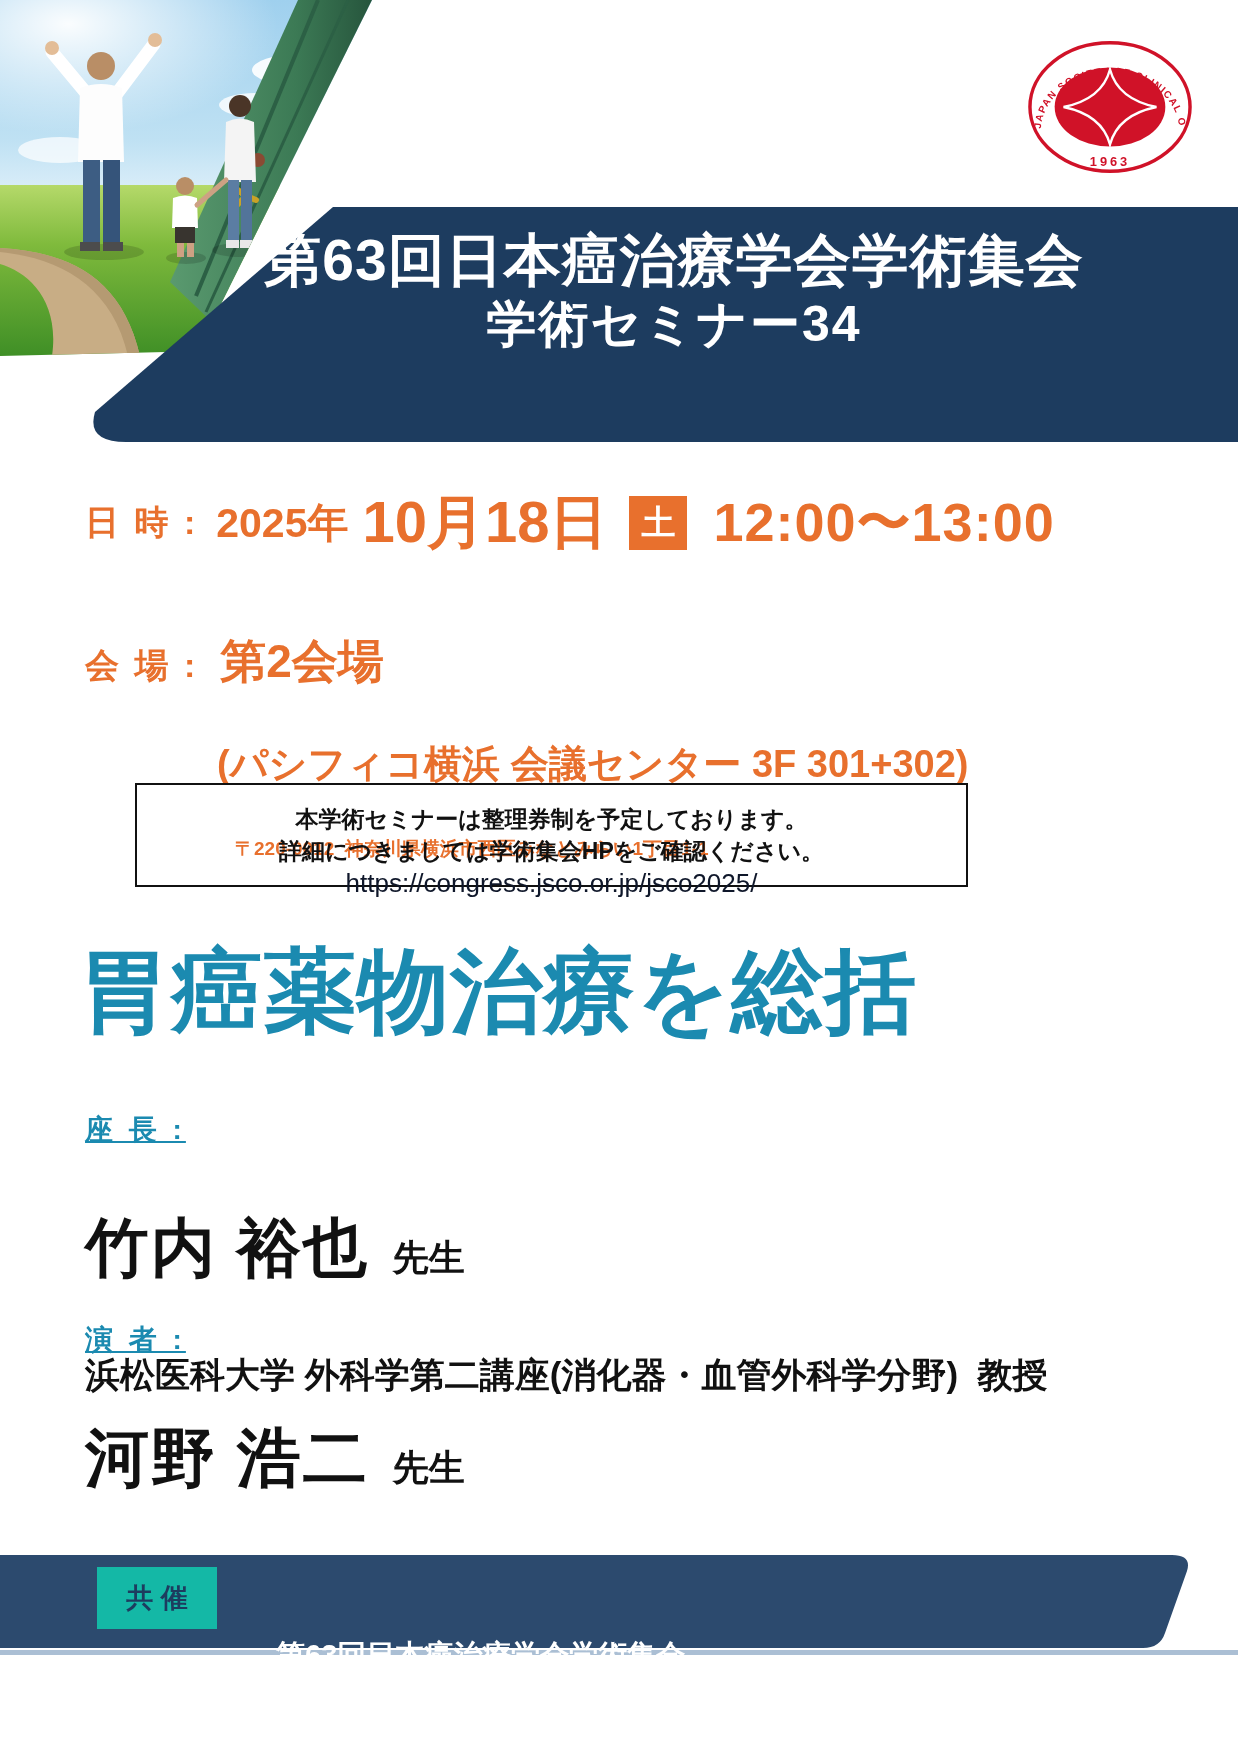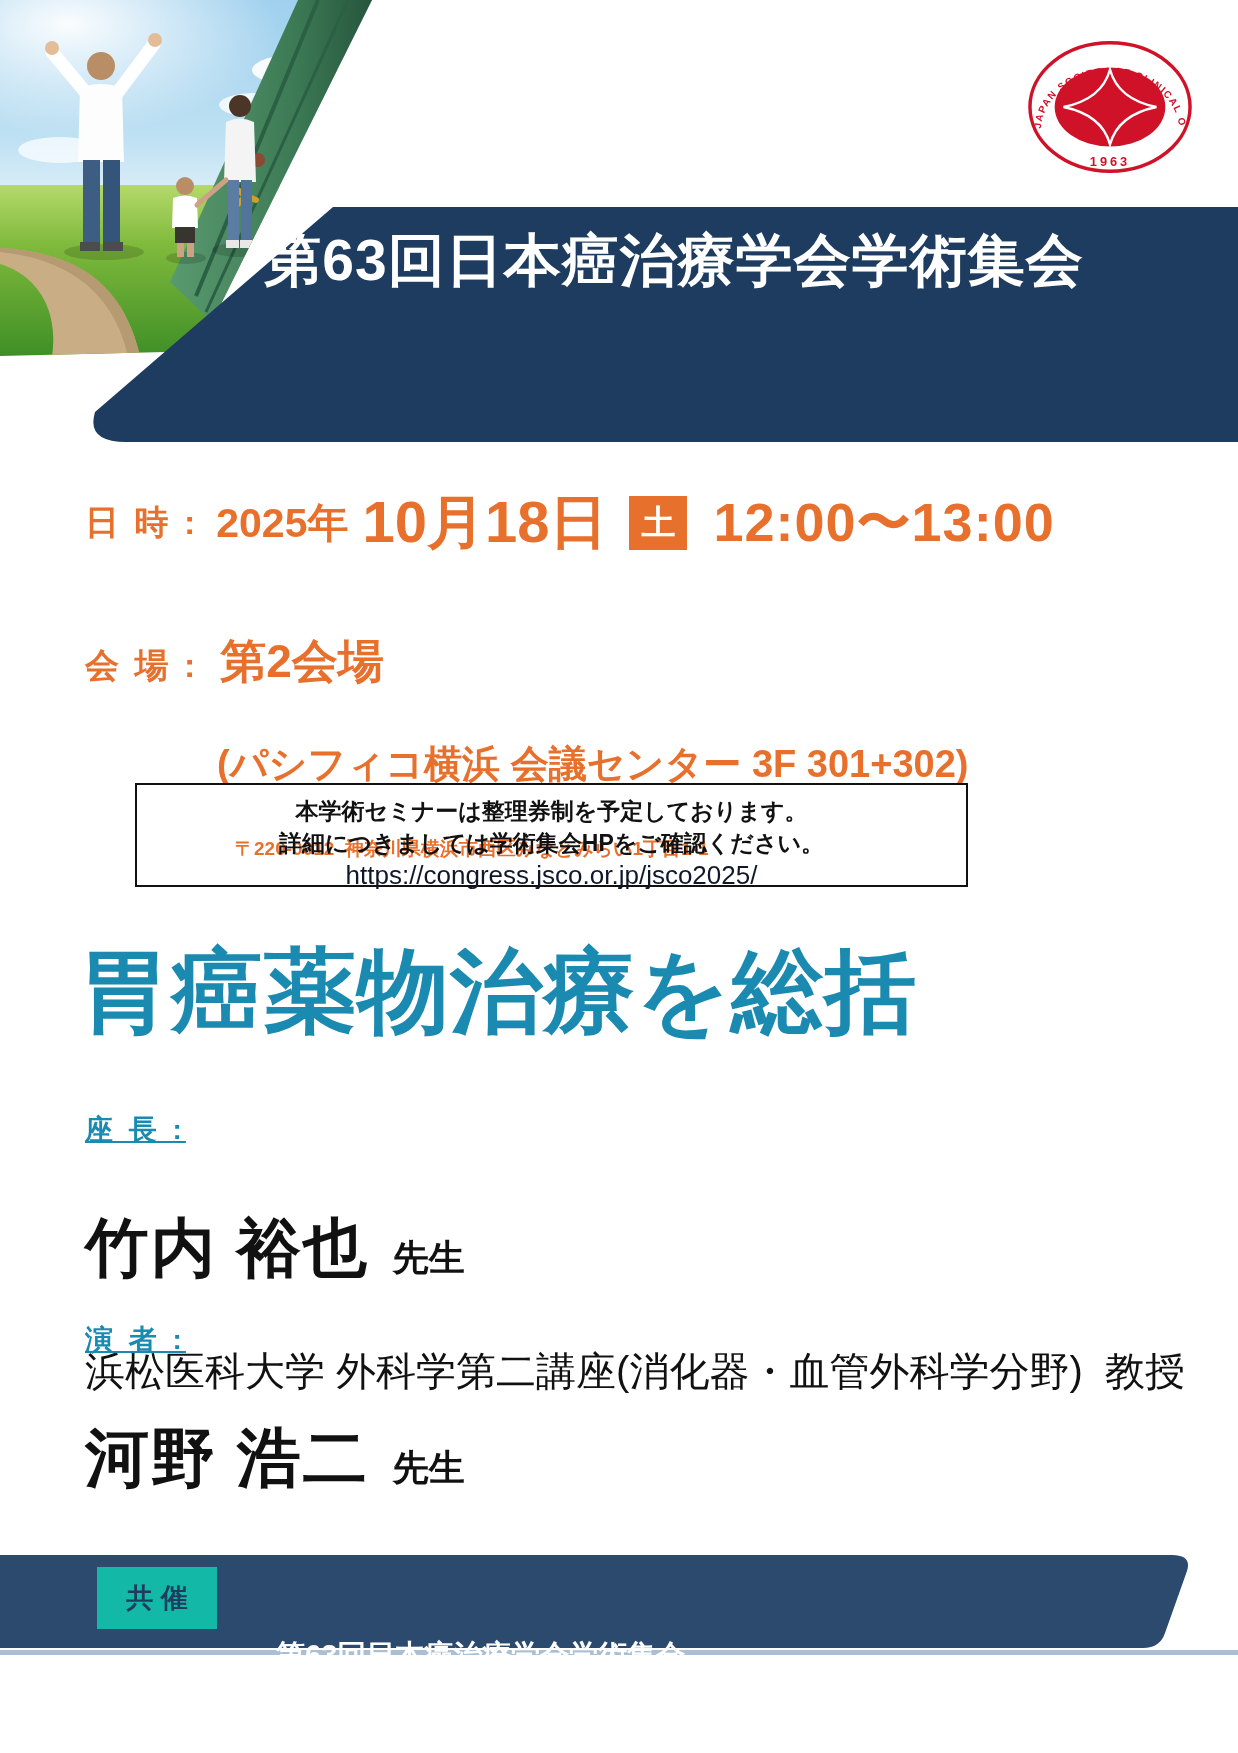--- a/index.html
+++ b/index.html
@@ -32,37 +32,37 @@
   
   .venue{position:absolute;left:85px;top:595px;color:#e8702d;font-weight:bold;white-space:pre;}
   .venue-row{display:flex;align-items:baseline;}
   .venue-label{font-size:34px;letter-spacing:3px;}
   .venue-hall{font-size:46px;margin-left:22px;}
   .venue-detail{font-size:38px;margin-left:132px;margin-top:10px;}
   .venue-address{font-size:19px;margin-left:150px;margin-top:10px;}
 
   
   .notice{position:absolute;left:135px;top:783px;width:833px;height:104px;border:2px solid #111;
-          box-sizing:border-box;text-align:center;padding-top:10px;color:#111;}
+          box-sizing:border-box;text-align:center;padding-top:18px;color:#111;}
   .notice .b{font-size:23px;font-weight:bold;line-height:1.4;}
   .notice .url{font-size:26px;font-weight:normal;color:#0f172a;margin-top:1px;}
 
   
   .main-title{position:absolute;left:78px;top:930px;font-size:92px;font-weight:bold;
               color:#1b8ab0;letter-spacing:1px;white-space:pre;}
 
   
   .person{position:absolute;left:85px;color:#111;white-space:pre;}
   .p-chair{top:1075px;}
   .p-speaker{top:1285px;}
   .p-label{color:#1b8ab0;font-size:28px;font-weight:bold;letter-spacing:4px;text-decoration:underline;}
   .p-name-row{display:flex;align-items:baseline;margin-top:20px;}
   .p-name{font-size:64px;font-weight:bold;letter-spacing:2px;}
   .p-hon{font-size:36px;font-weight:bold;margin-left:24px;}
-  .p-affil{font-size:40px;font-weight:normal;margin-top:16px;}
+  .p-affil{font-size:35px;font-weight:bold;margin-top:24px;}
 
   
   .footer-bar{position:absolute;left:0;top:1555px;width:1238px;height:93px;}
   .footer-line{position:absolute;left:0;top:1650px;width:1238px;height:5px;background:#abbfd4;}
   .kyosai-box{position:absolute;left:97px;top:1567px;width:120px;height:62px;background:#14b8a6;
               display:flex;align-items:center;justify-content:center;color:#1d3c5f;
               font-size:27px;font-weight:bold;white-space:pre;}
   .sponsor{position:absolute;left:276px;top:1568px;color:#fff;font-weight:bold;font-size:29px;
            line-height:1.2;white-space:pre;}
 </style>
@@ -153,20 +153,21 @@
       <path d="M85 31 Q93 61 132 69 Q93 77 85 107 Q77 77 38 69 Q77 61 85 31 Z" fill="#d01228" stroke="#ffffff" stroke-width="2.4"></path>
     </svg>
   </div>
 
   <div class="banner">
     <svg width="1238" height="235" viewBox="0 0 1238 235">
       <path d="M333 0 L1238 0 L1238 235 L126 235 Q86 235 95 205 Z" fill="#1d3c5f"></path>
     </svg>
     <div class="txt">
       <div class="l1">第63回日本癌治療学会学術集会</div>
+      <div class="l2">学術セミナー34</div>
     </div>
   </div>
 
   <div class="schedule">
     <span class="sch-label">日 時 :</span>
     <span class="sch-year">2025年</span>
     <span class="sch-date">10月18日</span>
     <span class="day-box">土</span>
     <span class="sch-time">12:00〜13:00</span>
   </div>

